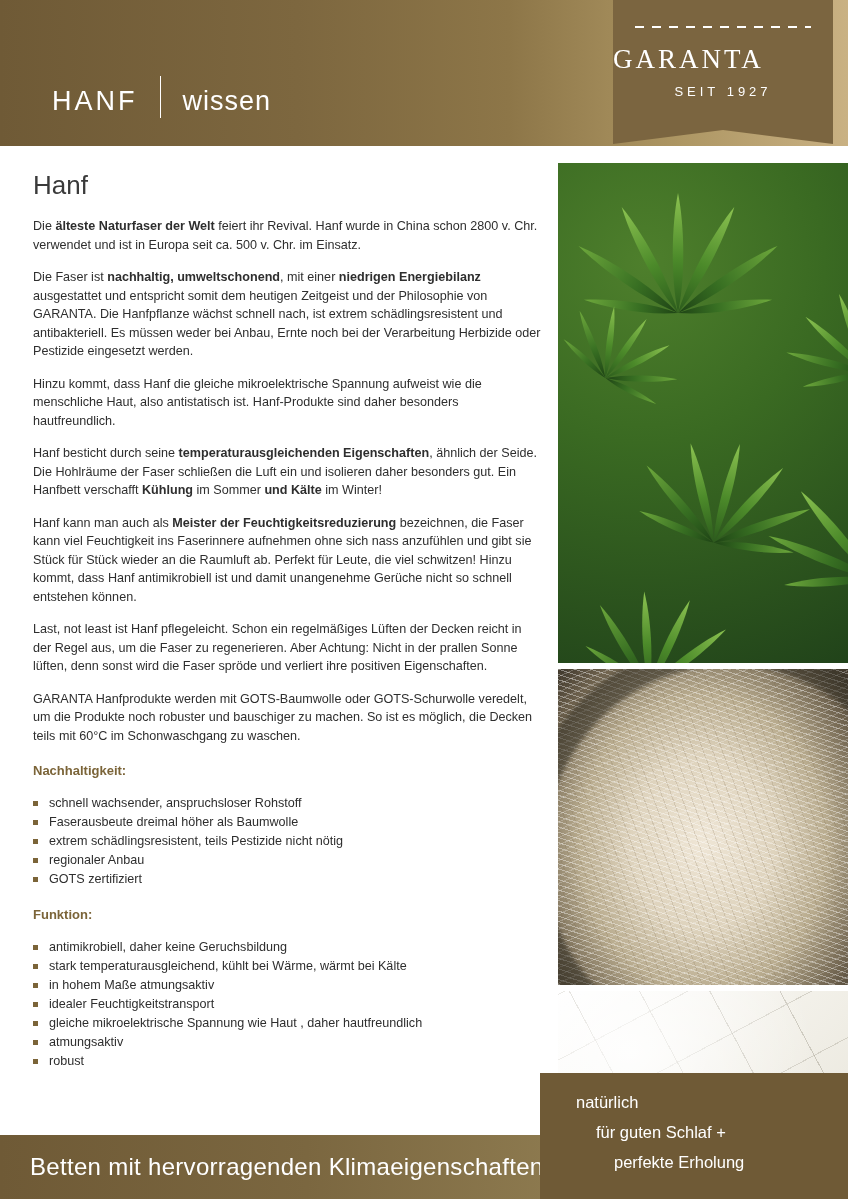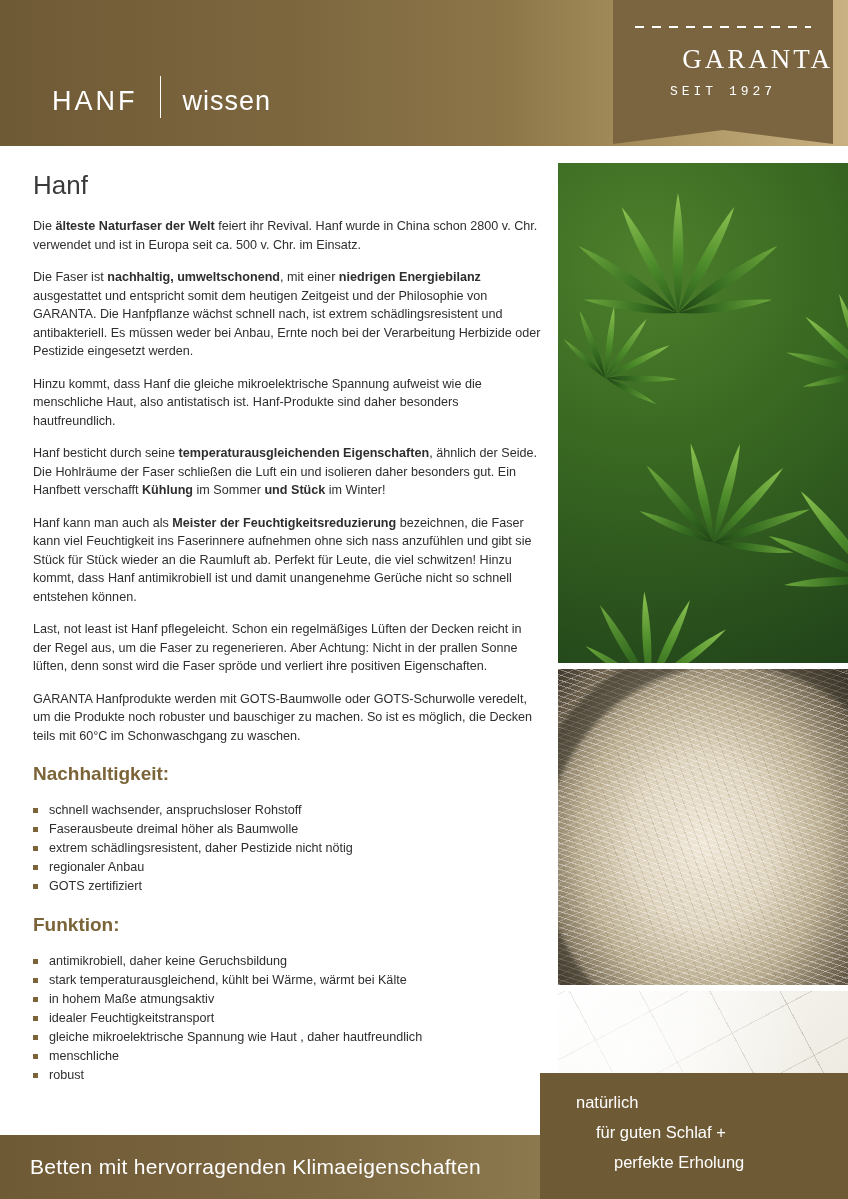--- a/index.html
+++ b/index.html
@@ -77,33 +77,33 @@
     top: 26px;
     left: 22px;
     right: 22px;
     height: 2px;
     background: repeating-linear-gradient(to right, #fff 0 9px, transparent 9px 17px);
   }
   .logo-name {
     position: absolute;
     top: 44px;
     left: 0; right: 0;
-    text-align: right;
+    text-align: left;
     color: #ffffff;
     font-family: "Liberation Serif", serif;
     font-size: 27px;
     letter-spacing: 3px;
   }
   .logo-sub {
     position: absolute;
     top: 84px;
     left: 0; right: 0;
     text-align: center;
     color: #ffffff;
-    font-family: Liberation Mono, monospace;
+    font-family: Liberation Sans, sans-serif;
     font-size: 13px;
     letter-spacing: 4px;
   }
 
   
   .content {
     position: absolute;
     top: 146px;
     left: 0;
     width: 848px;
@@ -127,21 +127,21 @@
     margin: 0 13px 14px 33px;
     width: 508px;
     font-size: 12.6px;
     line-height: 18.5px;
     color: #2e2e2e;
   }
   .body-text b { font-weight: bold; }
 
   .list-heading {
     margin: 18px 0 6px 33px;
-    font-size: 19px;
+    font-size: 13px;
     font-weight: bold;
     color: #7b6438;
   }
   ul.bullets {
     list-style: none;
     margin: 16px 0 0 33px;
     padding: 0;
   }
   ul.bullets li {
     position: relative;
@@ -242,21 +242,21 @@
     top: 1135px;
     width: 558px;
     height: 64px;
     background: linear-gradient(90deg, #6f5a36 0%, #7b6740 55%, #8d7a4f 100%);
     color: #ffffff;
     display: flex;
     align-items: center;
   }
   .bottom-left span {
     margin-left: 30px;
-    font-size: 21px;
+    font-size: 24px;
     letter-spacing: .3px;
   }
   .bottom-right {
     position: absolute;
     left: 540px;
     top: 1073px;
     width: 314px;
     height: 126px;
     background: #6f5a36;
     color: #ffffff;
@@ -307,21 +307,21 @@
     </p>
 
     <p class="body-text">
       Hinzu kommt, dass Hanf die gleiche mikroelektrische Spannung aufweist wie die
       menschliche Haut, also antistatisch ist. Hanf-Produkte sind daher besonders
       hautfreundlich.
     </p>
 
     <p class="body-text">
       Hanf besticht durch seine <b>temperaturausgleichenden Eigenschaften</b>, ähnlich der
-      Seide. Die Hohlräume der Faser schließen die Luft ein und isolieren daher besonders gut. Ein Hanfbett verschafft <b>Kühlung</b> im Sommer <b>und Stück</b> im Winter!
+      Seide. Die Hohlräume der Faser schließen die Luft ein und isolieren daher besonders gut. Ein Hanfbett verschafft <b>Kühlung</b> im Sommer <b>und Kälte</b> im Winter!
     </p>
 
     <p class="body-text">
       Hanf kann man auch als <b>Meister der Feuchtigkeitsreduzierung</b> bezeichnen, die
       Faser kann viel Feuchtigkeit ins Faserinnere aufnehmen ohne sich nass anzufühlen
       und gibt sie Stück für Stück wieder an die Raumluft ab. Perfekt für Leute, die viel
       schwitzen! Hinzu kommt, dass Hanf antimikrobiell ist und damit unangenehme
       Gerüche nicht so schnell entstehen können.
     </p>
 
@@ -335,33 +335,33 @@
     <p class="body-text">
       GARANTA Hanfprodukte werden mit GOTS-Baumwolle oder GOTS-Schurwolle
       veredelt, um die Produkte noch robuster und bauschiger zu machen. So ist es
       möglich, die Decken teils mit 60°C im Schonwaschgang zu waschen.
     </p>
 
     <div class="list-heading">Nachhaltigkeit:</div>
     <ul class="bullets">
       <li>schnell wachsender, anspruchsloser Rohstoff</li>
       <li>Faserausbeute dreimal höher als Baumwolle</li>
-      <li>extrem schädlingsresistent, daher Pestizide nicht nötig</li>
+      <li>extrem schädlingsresistent, teils Pestizide nicht nötig</li>
       <li>regionaler Anbau</li>
       <li>GOTS zertifiziert</li>
     </ul>
 
     <div class="list-heading">Funktion:</div>
     <ul class="bullets">
       <li>antimikrobiell, daher keine Geruchsbildung</li>
       <li>stark temperaturausgleichend, kühlt bei Wärme, wärmt bei Kälte</li>
       <li>in hohem Maße atmungsaktiv</li>
       <li>idealer Feuchtigkeitstransport</li>
       <li>gleiche mikroelektrische Spannung wie Haut , daher hautfreundlich</li>
-      <li>menschliche</li>
+      <li>atmungsaktiv</li>
       <li>robust</li>
     </ul>
   </div>
 
   <div class="right-col">
 
     <div class="img-plant">
       <div class="plant-bg"></div>
       <svg width="290" height="500" viewBox="0 0 290 500" style="position:absolute;inset:0;">
         <defs>

